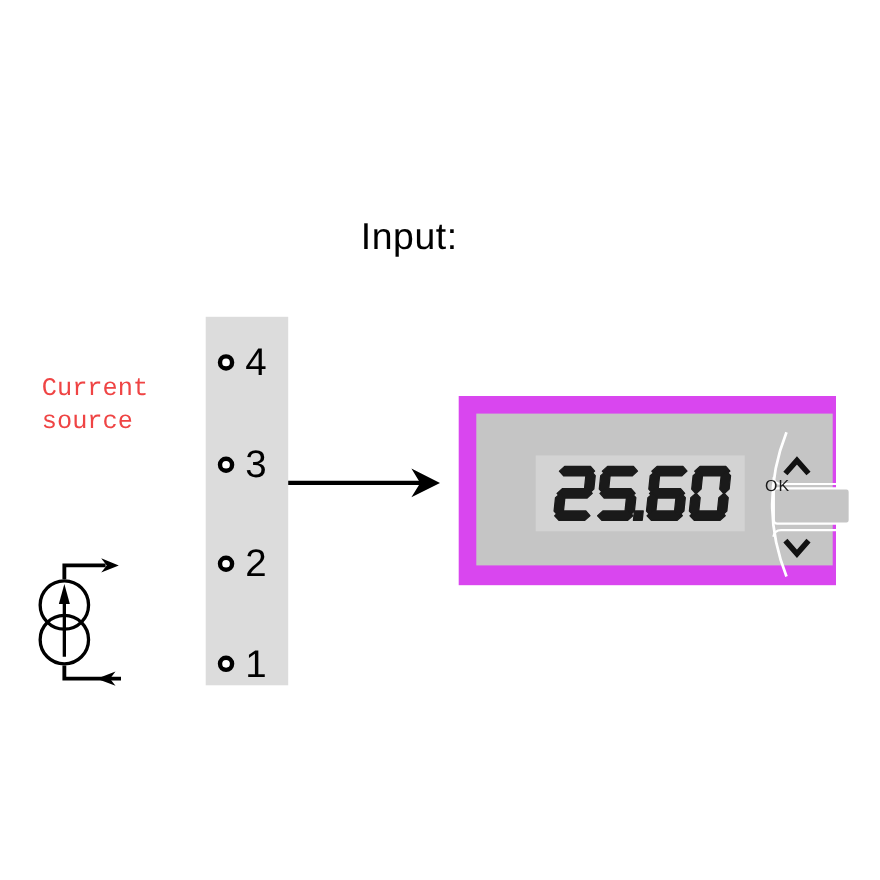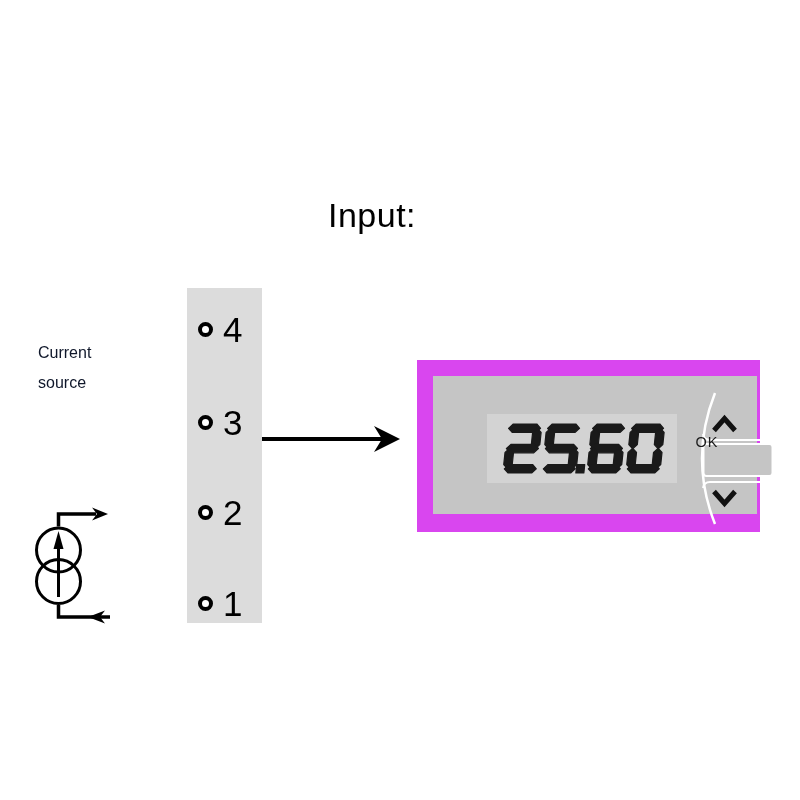--- a/index.html
+++ b/index.html
@@ -2,21 +2,21 @@
 <html><head>
 <meta charset="utf-8">
 <style>
   html,body{margin:0;padding:0;background:#fff;}
   #canvas{
     position:relative;width:800px;height:800px;background:#ffffff;
     font-family:"Liberation Sans",sans-serif;color:#000;overflow:hidden;
   }
   .abs{position:absolute;}
   #title{left:328px;top:196px;font-size:34px;letter-spacing:0.5px;color:#000;}
-  #cs-label{left:38px;top:338px;font-size:16px;line-height:30px;white-space:pre-line;color:#0f172a;}
+  #cs-label{left:38px;top:338px;font-size:23px;line-height:30px;white-space:pre-line;color:#ef4444;font-family:Liberation Mono, monospace;}
   
   #terminal-block{left:187px;top:288px;width:75px;height:335px;background:#dcdcdc;}
   .term-ring{position:absolute;width:7px;height:7px;border:4px solid #000;border-radius:50%;background:#fff;left:11px;}
   .term-num{position:absolute;left:36px;width:30px;height:36px;line-height:36px;font-size:35px;color:#000;}
   
   #meter{left:417px;top:360px;width:343px;height:172px;background:#d946ef;}
   #meter-face{position:absolute;left:16px;top:16px;width:324px;height:138px;background:#c5c5c5;}
   #lcd{position:absolute;left:54px;top:38px;width:190px;height:69px;background:#d3d3d3;}
   #lcd svg{display:block;width:190px;height:69px;}
   #controls-svg{position:absolute;left:250px;top:16px;width:93px;height:138px;}

